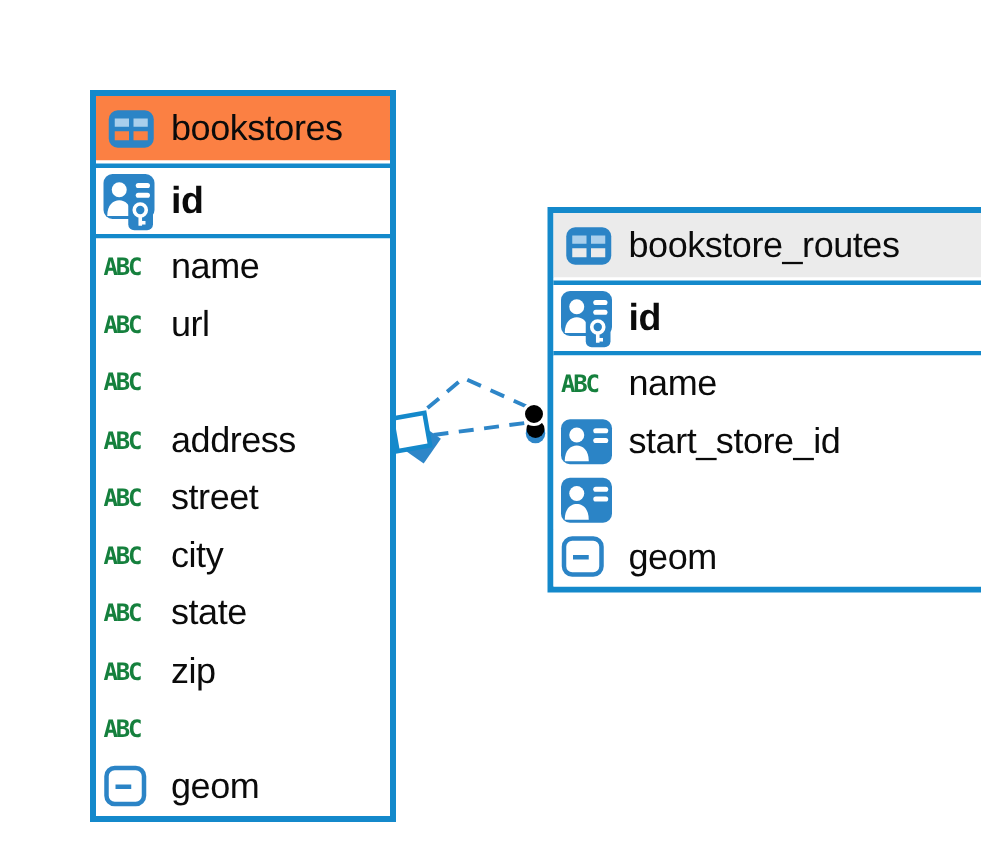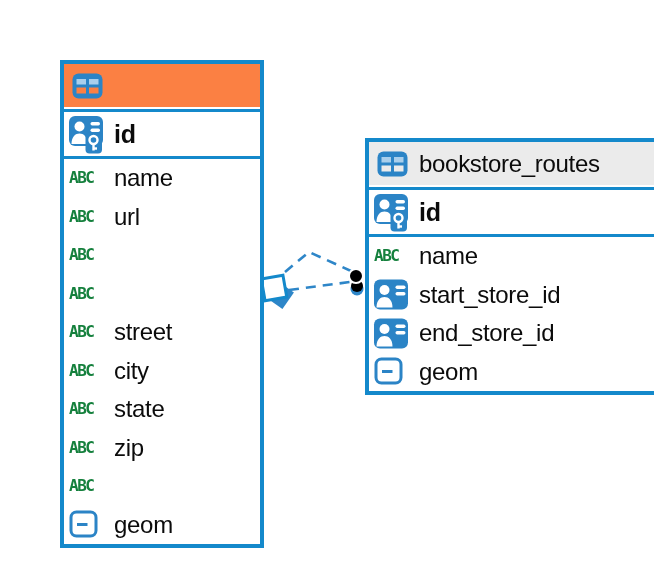--- a/index.html
+++ b/index.html
@@ -59,20 +59,21 @@
     <div class="thead" style="background: rgb(251, 128, 67);">
       <span class="icon">
           <svg width="31" height="26" viewBox="0 0 31 26">
        <rect x="0.5" y="0.5" width="30" height="25" rx="6" fill="#2b84c6"></rect>
        <rect x="4.5" y="6" width="9.5" height="5.5" fill="#a9cfec"></rect>
        <rect x="17" y="6" width="9.5" height="5.5" fill="#a9cfec"></rect>
        <rect x="4.5" y="14.5" width="9.5" height="6" fill="#fb8043"></rect>
        <rect x="17" y="14.5" width="9.5" height="6" fill="#fb8043"></rect>
      </svg>
         </span>
+      <span class="lbl">bookstores</span>
     </div>
     <div class="wsep"></div>
     <div class="bsep"></div>
     <div class="keys">
         <div class="row">
           <span class="icon">
             <svg width="36" height="39" viewBox="0 0 36 39">
        <rect x="0" y="1" width="34" height="30" rx="6" fill="#2b84c6"></rect>
        <circle cx="10.5" cy="11.5" r="5" fill="#fff"></circle>
        <path d="M2.5 29 C2.5 21.5 6.5 18.5 10.5 18.5 C14.5 18.5 18.5 21.5 18.5 29 Z" fill="#fff"></path>
@@ -103,20 +104,21 @@
         </div>
         <div class="row">
           <span class="icon">
             <span class="abc">ABC</span>
           </span>
         </div>
         <div class="row">
           <span class="icon">
             <span class="abc">ABC</span>
           </span>
+          <span class="lbl">address</span>
         </div>
         <div class="row">
           <span class="icon">
             <span class="abc">ABC</span>
           </span>
           <span class="lbl">street</span>
         </div>
         <div class="row">
           <span class="icon">
             <span class="abc">ABC</span>
@@ -208,21 +210,20 @@
         <div class="row">
           <span class="icon">
             <svg width="34" height="31" viewBox="0 0 34 31">
        <rect x="0" y="0.5" width="34" height="30" rx="6" fill="#2b84c6"></rect>
        <circle cx="10.5" cy="11" r="5" fill="#fff"></circle>
        <path d="M2.5 28.5 C2.5 21 6.5 18 10.5 18 C14.5 18 18.5 21 18.5 28.5 Z" fill="#fff"></path>
        <rect x="21.5" y="6.5" width="10" height="3.4" rx="1.7" fill="#fff"></rect>
        <rect x="21.5" y="13" width="10" height="3.4" rx="1.7" fill="#fff"></rect>
      </svg>
           </span>
-          <span class="lbl">end_store_id</span>
         </div>
         <div class="row">
           <span class="icon">
             <svg width="30" height="29" viewBox="0 0 30 29">
        <rect x="2" y="2" width="25" height="24" rx="5.5" fill="none" stroke="#2b84c6" stroke-width="3"></rect>
        <line x1="8" y1="14.5" x2="18.5" y2="14.5" stroke="#2b84c6" stroke-width="3"></line>
      </svg>
           </span>
           <span class="lbl">geom</span>
         </div>

